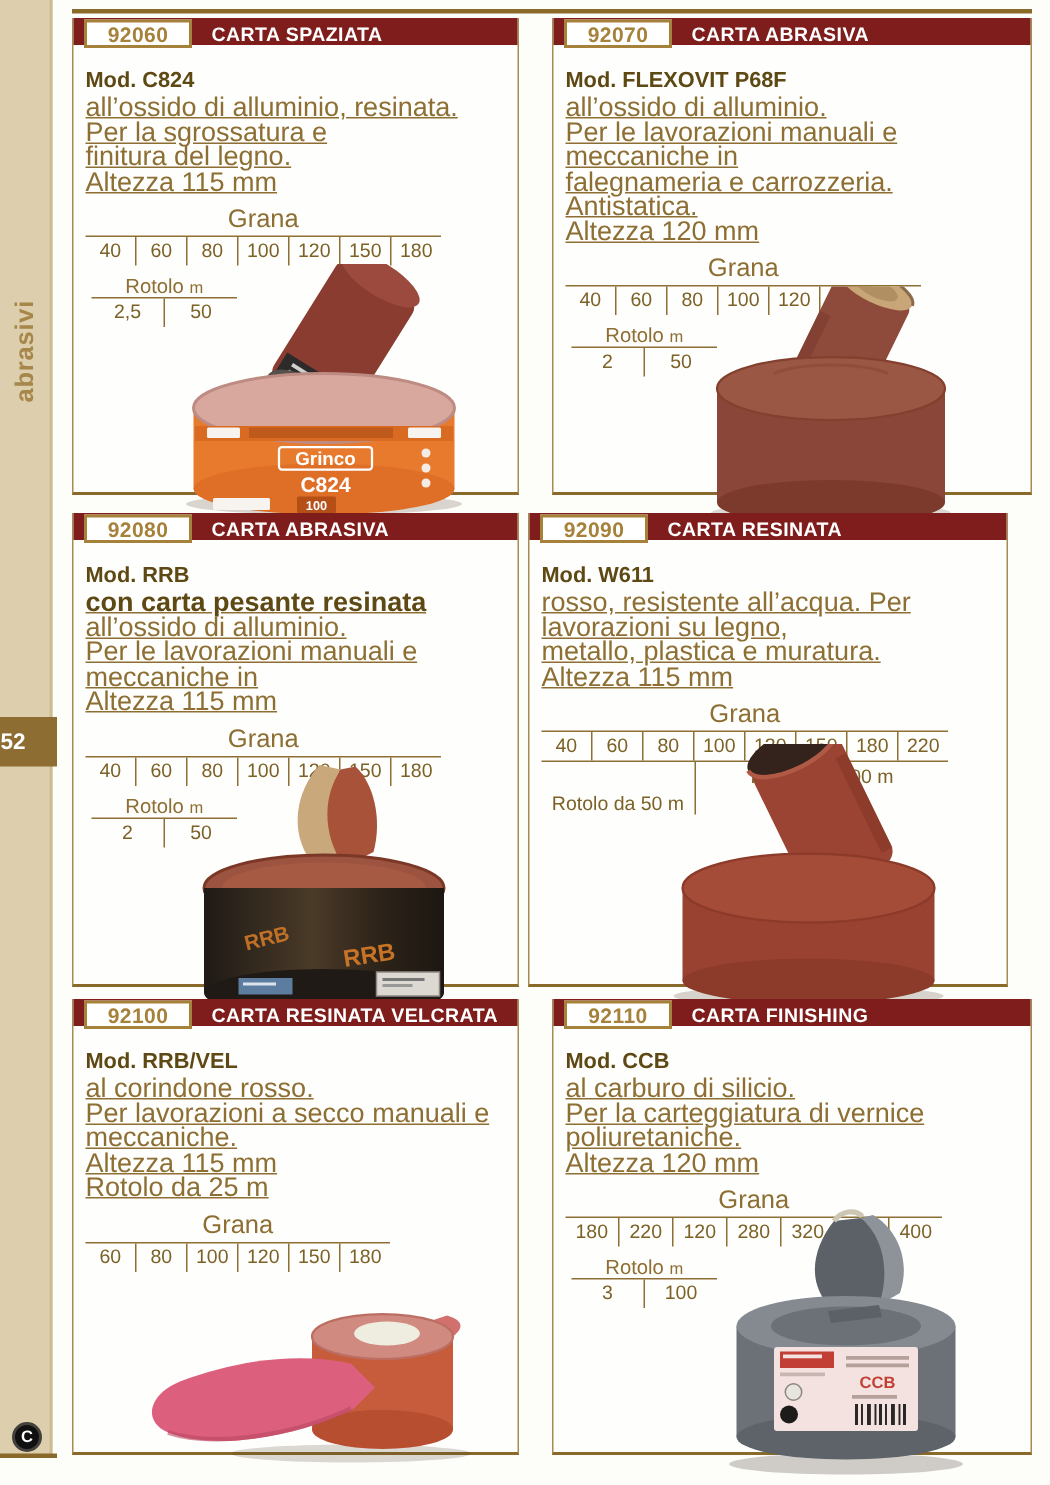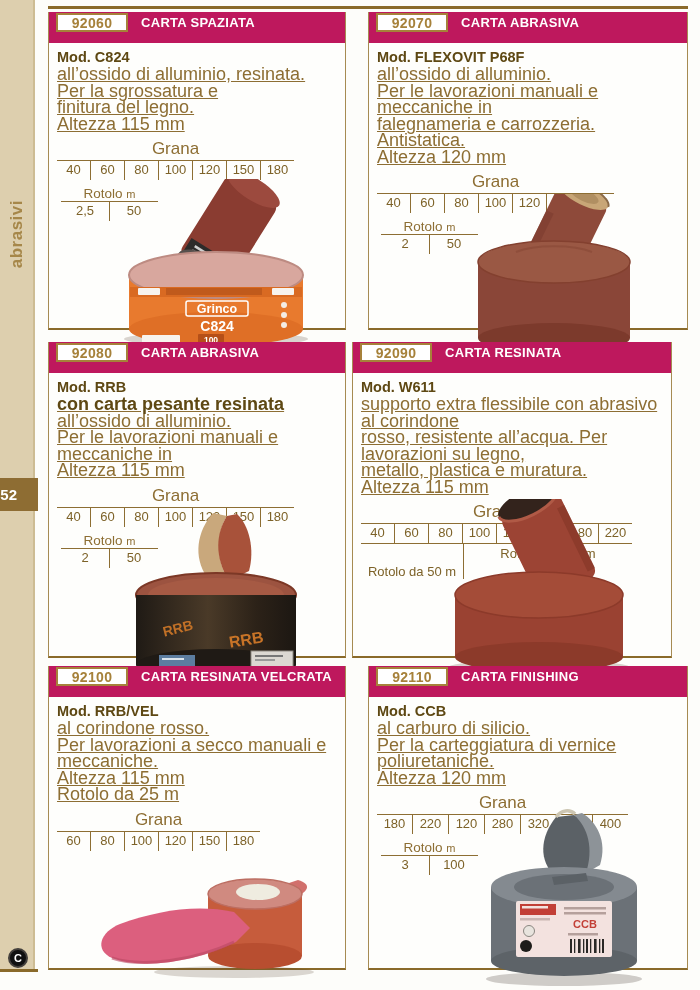--- a/index.html
+++ b/index.html
@@ -28,29 +28,29 @@
   .cell{position:absolute;box-sizing:border-box;background:#fefefc;
         border-left:1.5px solid #a68b52;border-right:1.5px solid #a68b52;
         border-bottom:2.5px solid #8a6a2a;}
   #c1{left:48px;top:12px;width:298px;height:318px;}
   #c2{left:368px;top:12px;width:320px;height:318px;}
   #c3{left:48px;top:342px;width:298px;height:316px;}
   #c4{left:352px;top:342px;width:320px;height:316px;}
   #c5{left:48px;top:666px;width:298px;height:304px;}
   #c6{left:368px;top:666px;width:320px;height:304px;}
 
-  .cell-header{position:relative;height:31px;background:#be185d;}
+  .cell-header{position:relative;height:18px;background:#7f1d1d;}
   .code-box{position:absolute;left:7px;top:1px;width:72px;height:19px;
             background:#fff;border:2px solid #a6813a;box-sizing:border-box;
             color:#a6813a;font-weight:bold;font-size:14px;
             display:flex;align-items:center;justify-content:center;letter-spacing:.3px;}
   .cell-title{position:absolute;left:92px;top:0;height:21px;display:flex;align-items:center;
               color:#fff;font-weight:bold;font-size:13px;letter-spacing:.3px;white-space:nowrap;}
 
-  .cell-body{padding:6px 8px 0 8px;position:relative;}
+  .cell-body{padding:6px 8px 0 8px;position:relative;margin-top:10px;}
   .model{font-weight:bold;font-size:14.5px;color:#5e4813;margin-bottom:1px;}
   .line{font-size:18px;color:#8d6e33;line-height:16.5px;text-decoration:underline;}
   .line b{color:#5e4813;}
 
   .gtable{display:inline-block;text-align:center;margin-top:7px;vertical-align:top;}
   .glabel{font-size:17px;color:#8d6e33;margin-bottom:1px;}
   .grow{display:flex;border-top:1.5px solid #8d6e33;}
   .gcell{min-width:27px;padding:1px 3px 3px;font-size:13px;color:#7d6228;
          border-right:1.4px solid #8d6e33;text-align:center;box-sizing:content-box;}
   .grow .gcell:last-child{border-right:none;}
@@ -272,21 +272,20 @@
   </div>
 
   <div class="cell" id="c4">
     <div class="cell-header">
       <div class="code-box">92090</div>
       <div class="cell-title">CARTA RESINATA</div>
     </div>
     <div class="cell-body">
       <div class="model">Mod. W611</div>
       <div class="desc">
-          <div class="line">supporto extra flessibile con abrasivo al corindone</div>
           <div class="line">rosso, resistente all’acqua. Per lavorazioni su legno,</div>
           <div class="line">metallo, plastica e muratura.</div>
           <div class="line">Altezza 115 mm</div>
         </div>
       <div class="gtable">
         <div class="glabel">Grana</div>
         <div class="grow">
             <span class="gcell">40</span>
             <span class="gcell">60</span>
             <span class="gcell">80</span>

